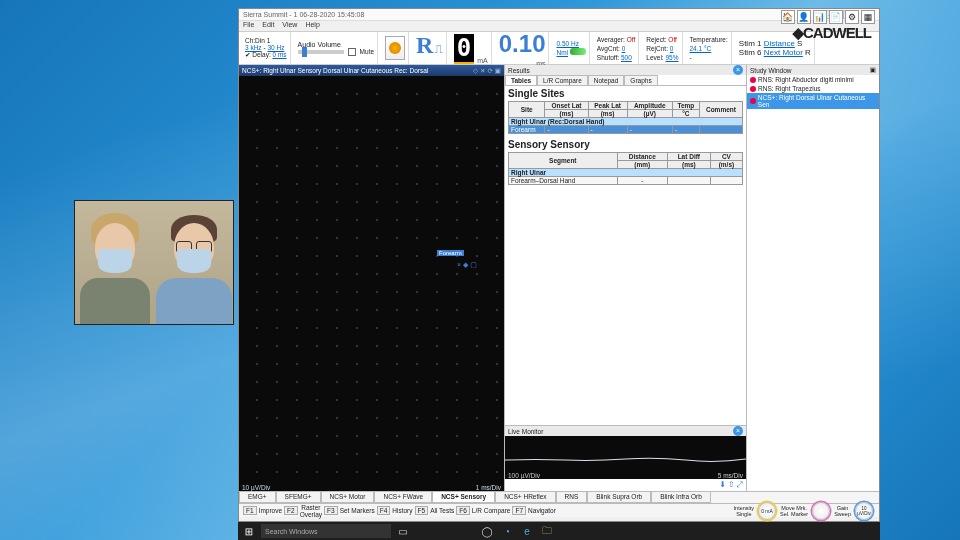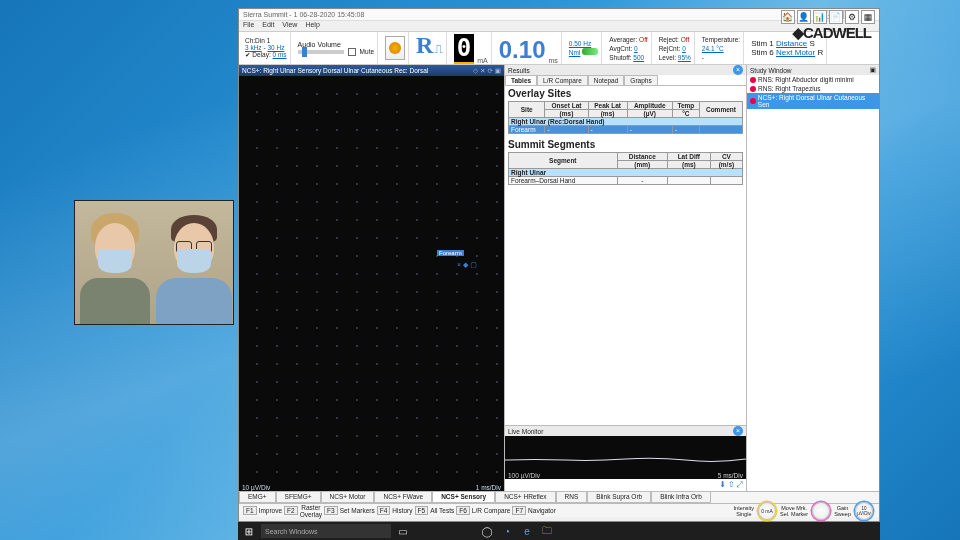--- a/index.html
+++ b/index.html
@@ -135,21 +135,21 @@
       <div class="disk-ico"></div>
     </div>
     <div class="group flex" style="flex-direction:row;align-items:baseline;gap:1px">
       <span class="big-r">R</span>
       <span style="color:#3c7fd2;font-size:12px">⎍</span>
     </div>
     <div class="group flex" style="flex-direction:row;align-items:flex-end;gap:2px">
       <span class="big-num">0</span>
       <span class="unit">mA</span>
     </div>
-    <div class="group flex" style="flex-direction:row;align-items:flex-end;gap:2px">
+    <div class="group flex" style="flex-direction:column;align-items:flex-end;gap:2px">
       <span class="big-val">0.10</span>
       <span class="unit">ms</span>
     </div>
     <div class="group param-col">
       <span class="underlined">0.50 Hz</span>
       <span><span class="underlined">Nml</span> <span style="display:inline-block;width:16px;height:7px;background:linear-gradient(90deg,#3a3,#7e7);border-radius:3px"></span></span>
     </div>
     <div class="group param-col">
       <span><span>Averager:</span> <span class="off">Off</span></span>
       <span><span>AvgCnt:</span> <span class="underlined">0</span></span>
@@ -207,21 +207,21 @@
       <div class="mid-header">
           <span>Results</span>
           <div class="close-pin">×</div>
         </div>
       <div class="tab-row">
         <div class="tab active">Tables</div>
         <div class="tab">L/R Compare</div>
         <div class="tab">Notepad</div>
         <div class="tab">Graphs</div>
       </div>
-      <div class="sec-title">Overlay Sites</div>
+      <div class="sec-title">Single Sites</div>
       <table class="data">
         <tbody>
             <tr>
               <th rowspan="2">Site</th>
             <th>Onset Lat</th>
             <th>Peak Lat</th>
             <th>Amplitude</th>
             <th>Temp</th>
             <th rowspan="2">Comment</th>
             </tr>
@@ -237,21 +237,21 @@
         <tr class="sel">
               <td>Forearm</td>
               <td>-</td>
               <td>-</td>
               <td>-</td>
               <td>-</td>
               <td></td>
             </tr>
       </tbody>
         </table>
-      <div class="sec-title">Summit Segments</div>
+      <div class="sec-title">Sensory Sensory</div>
       <table class="data">
         <tbody>
             <tr>
               <th rowspan="2">Segment</th>
             <th>Distance</th>
             <th>Lat Diff</th>
             <th>CV</th>
             </tr>
         <tr>
               <th>(mm)</th>

